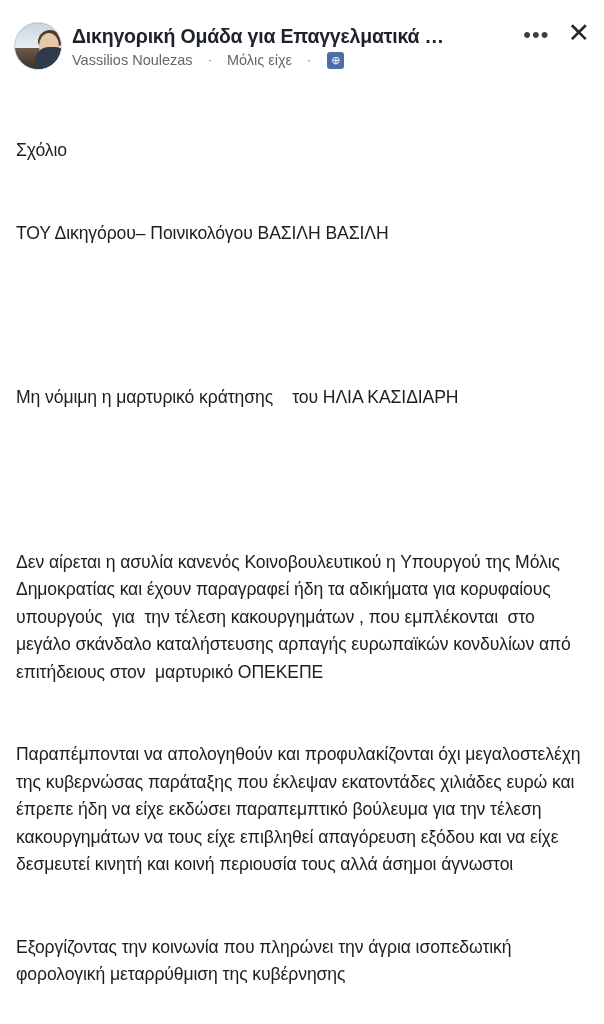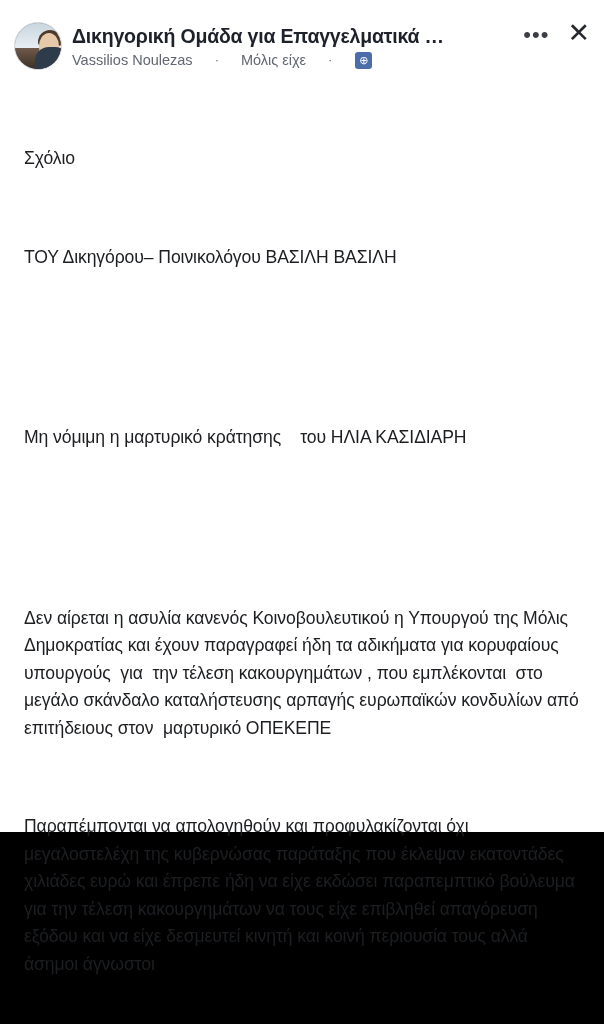--- a/index.html
+++ b/index.html
@@ -9,21 +9,21 @@
   }
   body {
     width: 604px;
     height: 1024px;
     overflow: hidden;
     font-family: "Liberation Sans", sans-serif;
   }
   .screen {
     position: relative;
     width: 604px;
-    height: 832px;
+    height: 1024px;
     background: #ffffff;
     box-sizing: border-box;
     padding: 0 14px;
   }
   .top-bar {
     height: 22px;
     background: #ffffff;
   }
   .post-header {
     display: flex;
@@ -93,21 +93,21 @@
     text-overflow: clip;
     line-height: 24px;
     letter-spacing: -0.2px;
   }
   .meta-row {
     display: flex;
     align-items: center;
     font-size: 14.5px;
     color: #606770;
     margin-top: 3px;
-    gap: 22px;
+    gap: 15px;
     line-height: 18px;
   }
   .meta-author {
     color: #606770;
   }
   .meta-dot {
     color: #606770;
     font-size: 13px;
   }
   .meta-time {
@@ -153,21 +153,21 @@
   .post-body {
     padding: 10px 2px 0 2px;
     font-size: 17.6px;
     line-height: 27.5px;
     color: #1c1e21;
     white-space: pre-wrap;
     word-wrap: break-word;
     letter-spacing: -0.1px;
   }
   .para {
-    margin: 8px;
+    margin: 0;
     white-space: pre-wrap;
   }
   .gap {
     height: 27px;
   }
 </style>
 </head>
 <body>
 
 <div class="screen">

